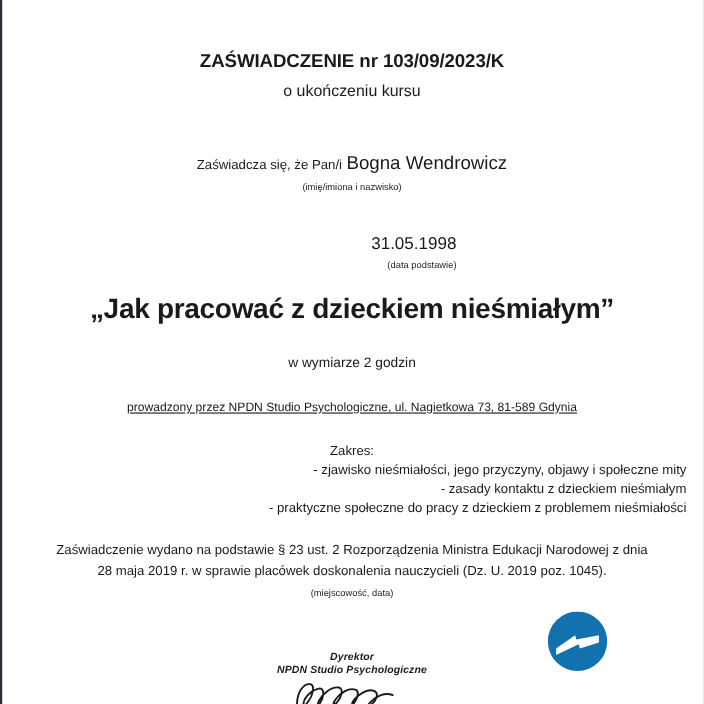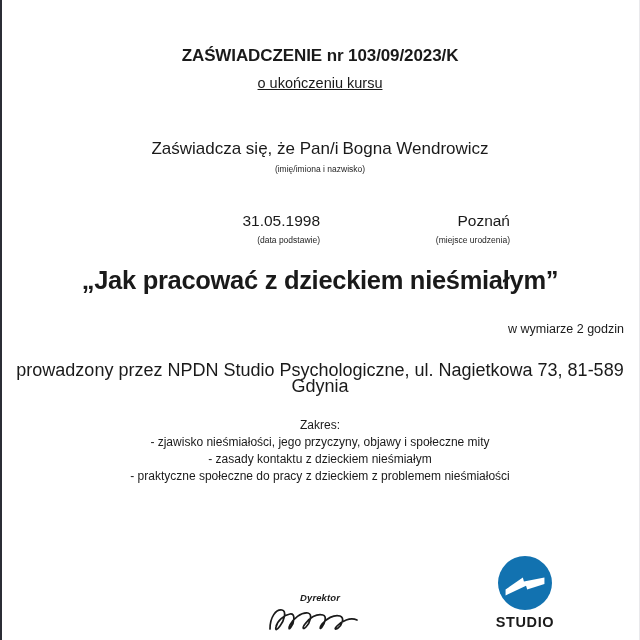--- a/index.html
+++ b/index.html
@@ -44,31 +44,30 @@
     font-size: 17px;
     font-weight: bold;
     letter-spacing: -0.1px;
     margin-top: -2px;
     line-height: 20px;
   }
   .cert-subtitle {
     font-size: 14.5px;
     line-height: 18px;
     margin-top: 8px;
-    text-decoration: underline;
   }
 
   
   .recipient-row {
     margin-top: 47px;
     line-height: 20px;
     white-space: nowrap;
   }
   .recipient-lead {
-    font-size: 17px;
+    font-size: 12px;
     text-align: right;
   }
   .recipient-name {
     font-size: 17px;
     margin-left: 4px;
   }
   .caption {
     font-size: 8.5px;
     color: #242424;
     line-height: 11px;
@@ -101,39 +100,40 @@
     margin-top: 19px;
     font-size: 25.5px;
     font-weight: bold;
     letter-spacing: -0.3px;
     line-height: 30px;
   }
   .hours {
     margin-top: 26px;
     font-size: 12.5px;
     line-height: 16px;
-    text-align: right;
   }
   .provider {
     margin-top: 25px;
-    font-size: 18px;
-    line-height: 16px;
+    font-size: 11px;
+    line-height: 16px;
+    text-decoration: underline;
   }
 
   
   .scope {
     margin-top: 23px;
   }
   .scope-heading {
     font-size: 12px;
     line-height: 17px;
   }
   .scope-item {
     font-size: 12px;
     line-height: 17px;
+    text-align: right;
   }
 
   
   .legal {
     margin-top: 21px;
     font-size: 12px;
     line-height: 19px;
   }
   .legal-line { display: block; }
 
@@ -204,49 +204,50 @@
   <div class="recipient-row center">
     <span class="recipient-lead">Zaświadcza się, że Pan/i</span><span class="recipient-name">Bogna Wendrowicz</span>
   </div>
   <div class="caption center">(imię/imiona i nazwisko)</div>
 
   <div class="birth-row">
     <div class="birth-col">
       <div class="birth-value">31.05.1998</div>
       <div class="caption">(data podstawie)</div>
     </div>
-    <div class="birth-col">
-      <div class="birth-value">Poznań</div>
-      <div class="caption">(miejsce urodzenia)</div>
-    </div>
   </div>
 
   <div class="course-title center">„Jak pracować z dzieckiem nieśmiałym”</div>
   <div class="hours center">w wymiarze 2 godzin</div>
   <div class="provider center">prowadzony przez NPDN Studio Psychologiczne, ul. Nagietkowa 73, 81-589 Gdynia</div>
 
   <div class="scope center">
     <div class="scope-heading">Zakres:</div>
     <div class="scope-item">- zjawisko nieśmiałości, jego przyczyny, objawy i społeczne mity</div>
     <div class="scope-item">- zasady kontaktu z dzieckiem nieśmiałym</div>
     <div class="scope-item">- praktyczne społeczne do pracy z dzieckiem z problemem nieśmiałości</div>
   </div>
 
-
+  <div class="legal center">
+    <span class="legal-line">Zaświadczenie wydano na podstawie § 23 ust. 2 Rozporządzenia Ministra Edukacji Narodowej z dnia</span>
+    <span class="legal-line">28 maja 2019 r. w sprawie placówek doskonalenia nauczycieli  (Dz. U. 2019 poz. 1045).</span>
+  </div>
+
+  <div class="caption center">(miejscowość, data)</div>
 
 </div>
 
 <div class="signature-block">
   <div class="sig-line">Dyrektor</div>
+  <div class="sig-line">NPDN Studio Psychologiczne</div>
   <div class="sig-mark">
     <svg width="120" height="30" viewBox="0 0 120 30" aria-hidden="true">
       <path d="M10 24 C10 12, 16 4, 22 5 C27 6, 24 16, 20 21 C17 25, 15 26, 16 22 C17 16, 24 10, 30 9 C36 8, 34 18, 31 22 C29 25, 28 24, 30 20 C33 14, 41 7, 48 8 C53 9, 50 18, 46 22 C43 25, 42 23, 45 19 C49 13, 57 8, 63 10 C67 11, 65 18, 62 22 C60 25, 59 23, 62 19 C66 14, 74 9, 80 11 C85 13, 82 20, 78 23 C75 25, 74 24, 77 21 C82 16, 90 12, 97 15" fill="none" stroke="#1a1a1a" stroke-width="1.7" stroke-linecap="round" stroke-linejoin="round"></path>
     </svg>
   </div>
 </div>
 
 <div class="logo-block">
   <svg class="logo-mark" viewBox="0 0 100 100" aria-hidden="true">
     <circle cx="50" cy="50" r="50" fill="#1272B0"></circle>
     <path d="M14 62 L46 40 L48 47 L86 40 L86 52 L54 62 L52 55 L14 73 Z" fill="#FFFFFF"></path>
   </svg>
-  <div class="logo-word">STUDIO</div>
 </div>
 
 </body></html>

